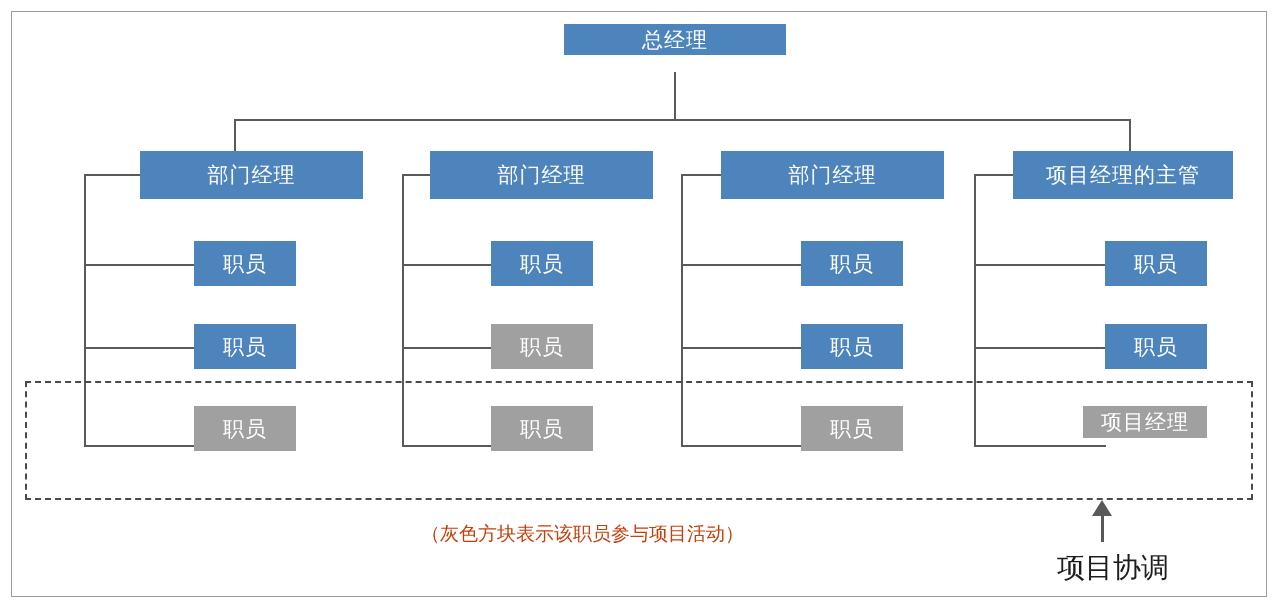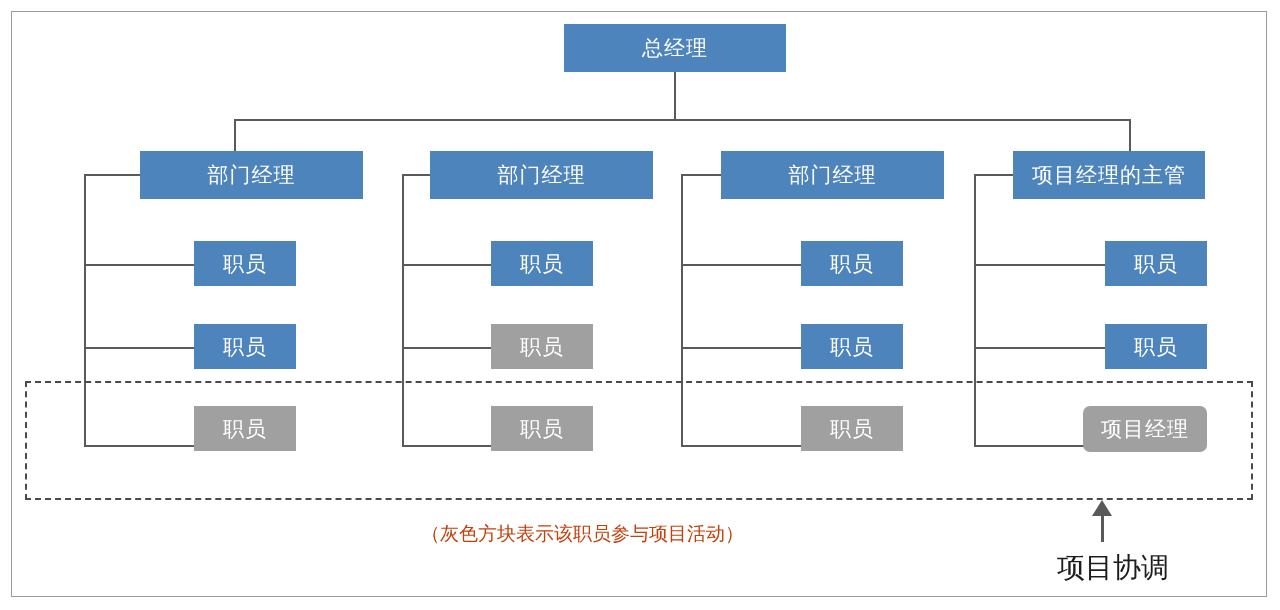--- a/index.html
+++ b/index.html
@@ -91,21 +91,21 @@
     white-space: nowrap;
   }
 </style>
 </head>
 <body>
 
 <div id="canvas">
 
   <div class="frame"></div>
 
-  <div class="node blue" style="left:564px; top:24px; width:222px; height:48px;">
+  <div class="node blue" style="left:564px; top:24px; width:222px; height:31px;">
     <span>总经理</span>
   </div>
 
   <div class="vline" style="left:674px; top:72px; height:47px;"></div>
 
   <div class="hline" style="left:234px; top:119px; width:897px;"></div>
 
   <div class="vline" style="left:234px; top:119px; height:56px;"></div>
 
   <div class="vline" style="left:1129px; top:119px; height:56px;"></div>
@@ -166,30 +166,30 @@
   <div class="node gray" style="left:801px; top:406px; width:102px; height:45px;">
     <span>职员</span>
   </div>
 
   <div class="vline" style="left:974px; top:174px; height:272px;"></div>
   <div class="hline" style="left:974px; top:174px; width:42px;"></div>
   <div class="hline" style="left:974px; top:264px; width:132px;"></div>
   <div class="hline" style="left:974px; top:347px; width:132px;"></div>
   <div class="hline" style="left:974px; top:445px; width:132px;"></div>
 
-  <div class="node blue" style="left:1013px; top:151px; width:192px; height:48px;">
+  <div class="node blue" style="left:1013px; top:151px; width:220px; height:48px;">
     <span>项目经理的主管</span>
   </div>
   <div class="node blue" style="left:1105px; top:241px; width:102px; height:45px;">
     <span>职员</span>
   </div>
   <div class="node blue" style="left:1105px; top:324px; width:102px; height:45px;">
     <span>职员</span>
   </div>
-  <div class="node gray" style="left:1083px; top:406px; width:124px; height:46px;border-radius:7px;">
+  <div class="node gray" style="left:1083px; top:406px; width:124px; height:32px;">
     <span>项目经理</span>
   </div>
 
   <div class="dashed-region" style="left:25px; top:381px; width:1228px; height:119px;"></div>
 
   <div class="caption" style="left:421px; top:521px;">（灰色方块表示该职员参与项目活动）</div>
 
   <div class="arrow-shaft" style="left:1101px; top:515px; height:27px;"></div>
   <div class="arrow-head" style="left:1092px; top:500px;"></div>
   <div class="annotation-label" style="left:1057px; top:549px;">项目协调</div>

